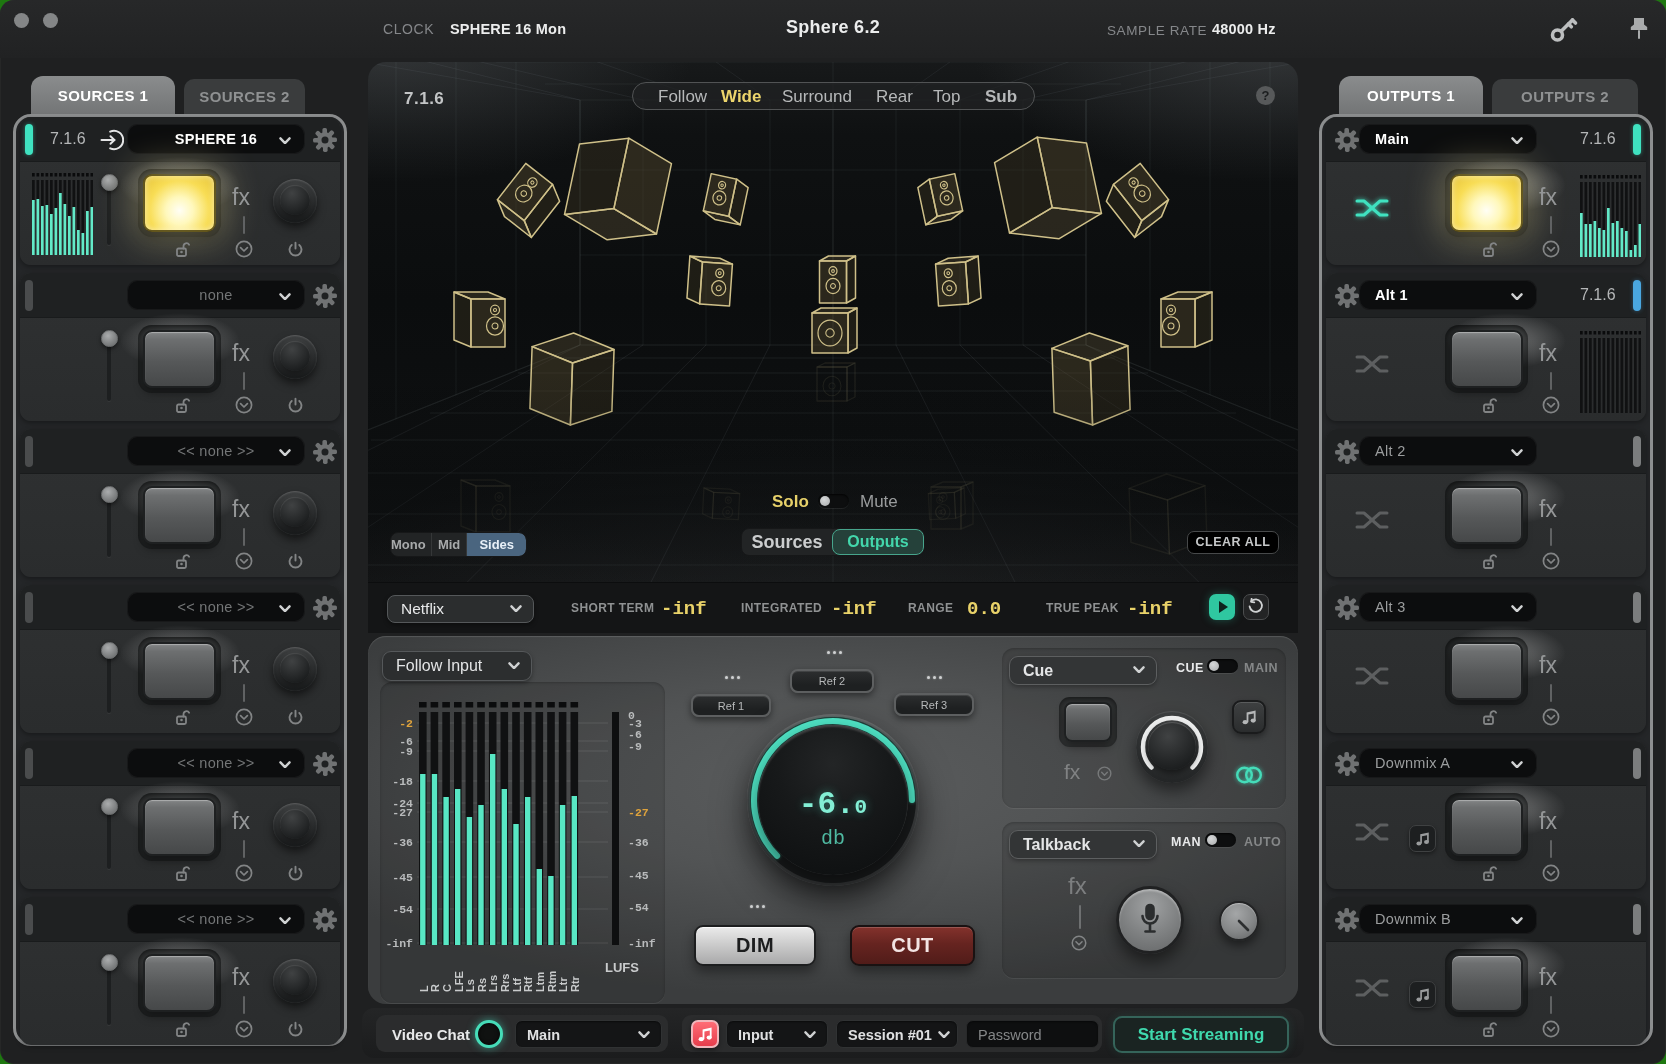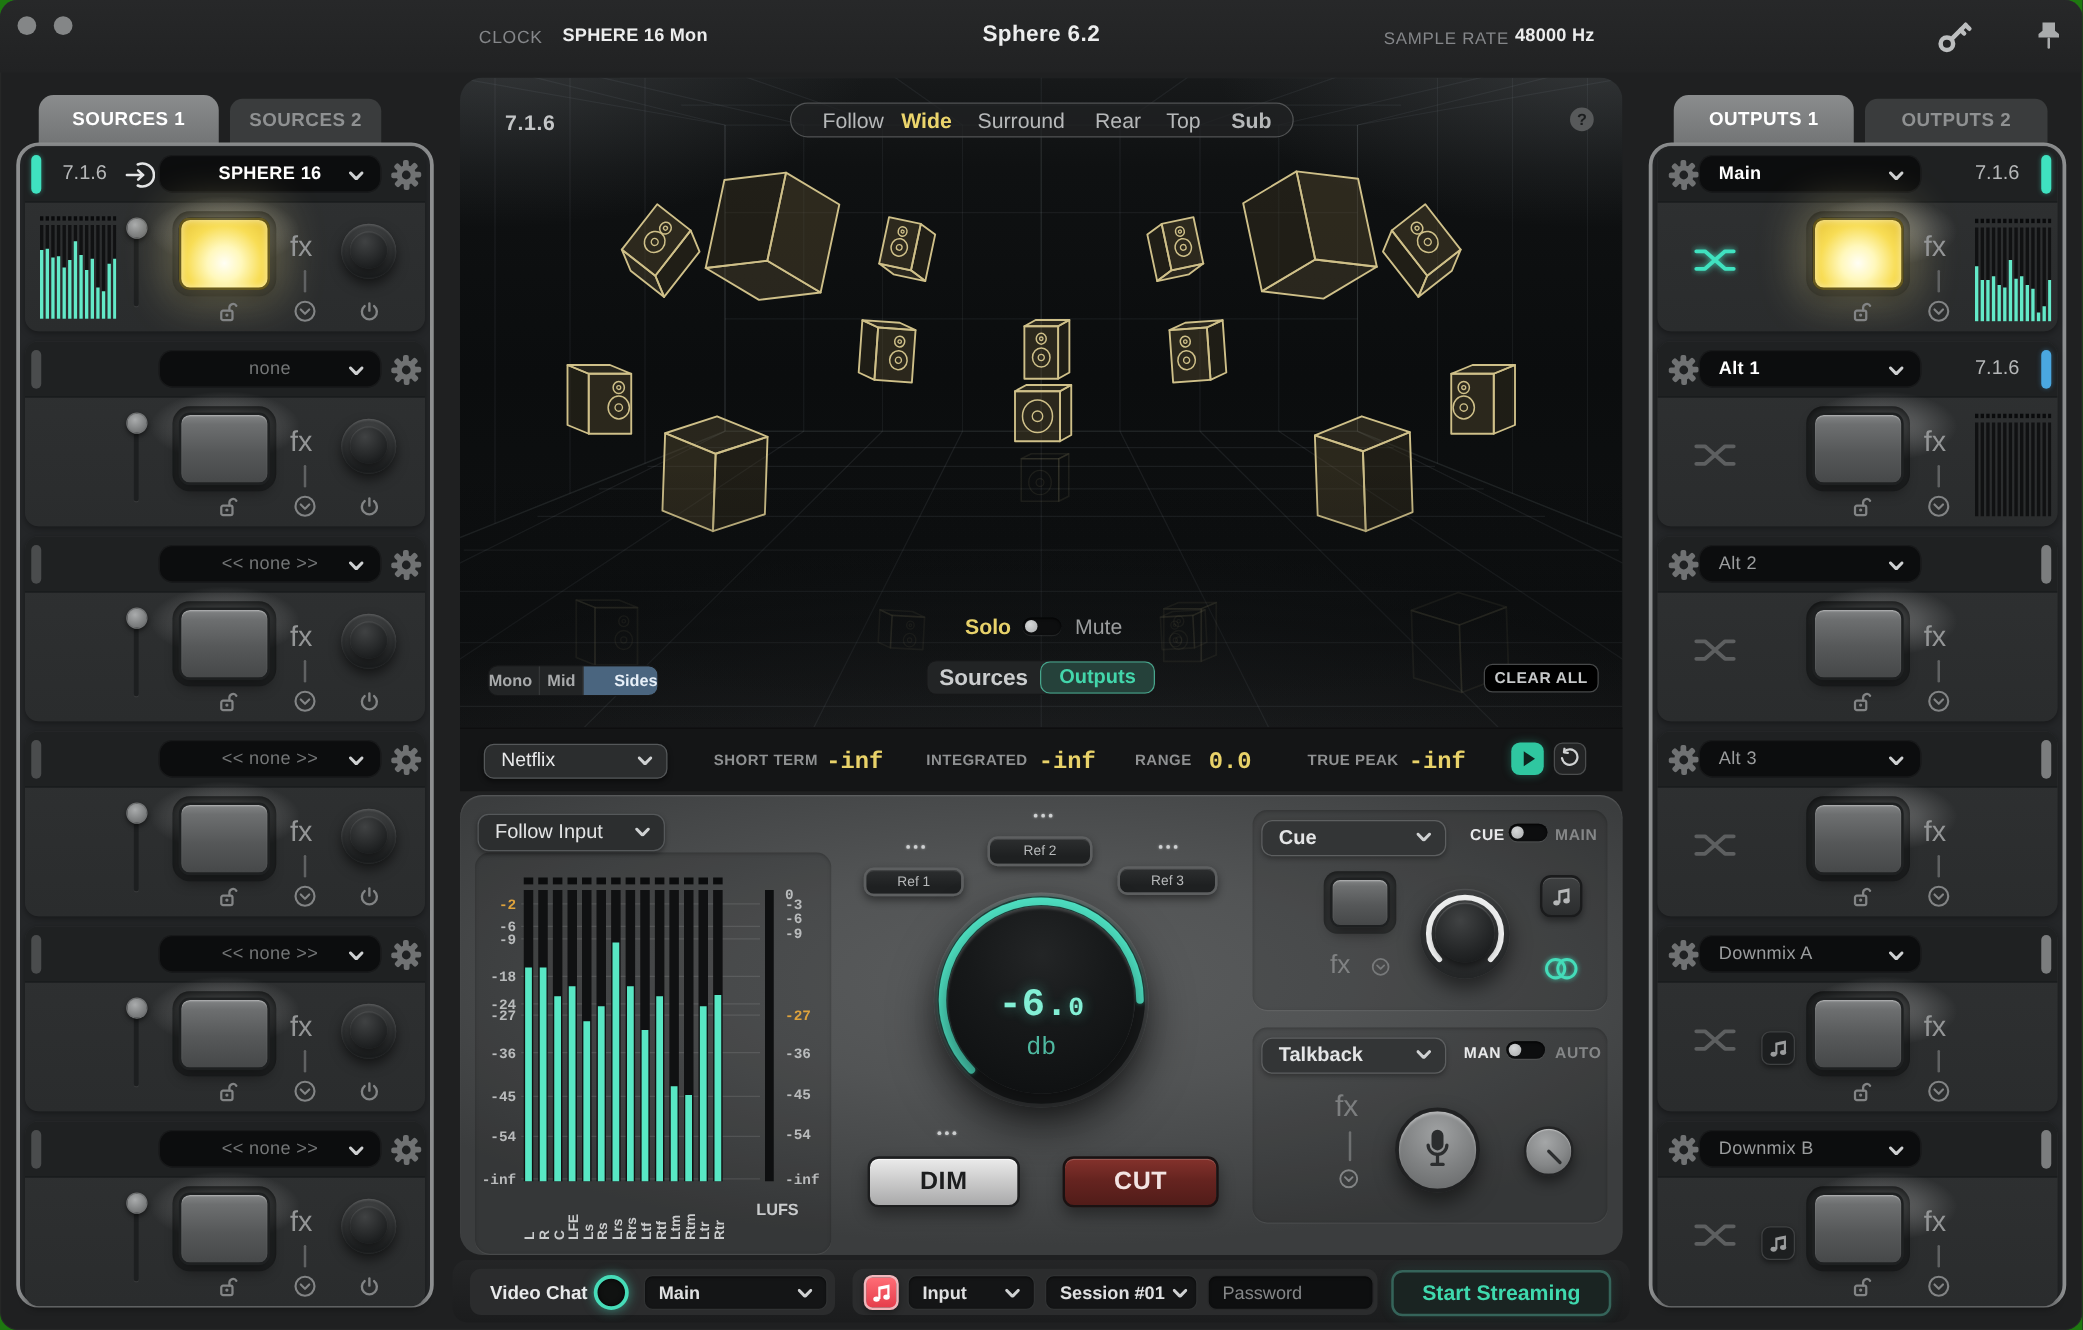--- a/index.html
+++ b/index.html
@@ -1094,21 +1094,21 @@
 <div class="a" style="left:985px;top:87px;font-size:17px;color:#b6b8b9;font-weight:700">Sub</div>
 <div class="a" style="left:1256px;top:86px;width:19px;height:19px;border-radius:50%;background:#57595a;color:#1b1d1e;font-size:13px;font-weight:700;text-align:center;line-height:19px">?</div>
 <div class="a" style="left:772px;top:492px;font-size:17px;font-weight:700;color:#e7d16a">Solo</div>
 <div class="tpill" style="left:818px;top:494px">
       <i></i>
     </div>
 <div class="a" style="left:860px;top:492px;font-size:17px;color:#9a9c9d">Mute</div>
 <div class="segbtn" style="left:390px;top:532px;width:137px;height:25px">
       <div style="width:41px;text-align:left;line-height:23px;font-size:13px;font-weight:700;color:#a8aaab;border-right:1px solid #353738">Mono</div>
       <div style="width:36px;text-align:center;line-height:23px;font-size:13px;font-weight:700;color:#a8aaab;border-right:1px solid #353738">Mid</div>
-      <div style="width:59px;text-align:right;line-height:23px;font-size:13px;font-weight:700;color:#e8f0f8;background:#4a657f;border-radius:0 7px 7px 0">Sides</div>
+      <div style="width:59px;text-align:center;line-height:23px;font-size:13px;font-weight:700;color:#e8f0f8;background:#4a657f;border-radius:0 7px 7px 0">Sides</div>
     </div>
 <div class="segbtn" style="left:741px;top:528px;width:184px;height:28px">
       <div style="width:91px;text-align:center;line-height:26px;font-size:18px;font-weight:700;color:#cbcdce">Sources</div>
       <div style="width:93px;text-align:center;line-height:24px;font-size:16px;font-weight:700;color:#43d6ab;background:#25413a;border:1.5px solid #47a58c;border-radius:8px">Outputs</div>
     </div>
 <div class="a" style="left:1187px;top:531px;width:92px;height:23px;border-radius:7px;background:#000000;border:1px solid #47494a;color:#c6c8c9;font-size:12.5px;font-weight:700;letter-spacing:.5px;text-align:center;line-height:21px">CLEAR ALL</div>
 <div class="lbar"></div>
 <div class="a" style="left:387px;top:595px;width:147px;height:28px;background:#2b2d2e;border:1.5px solid #55585a;border-radius:8px;box-shadow:0 2px 4px rgba(0,0,0,.4)">
       <div style="position:absolute;left:13px;top:4px;font-size:15.5px;color:#e8e9ea">Netflix</div>
     </div>

